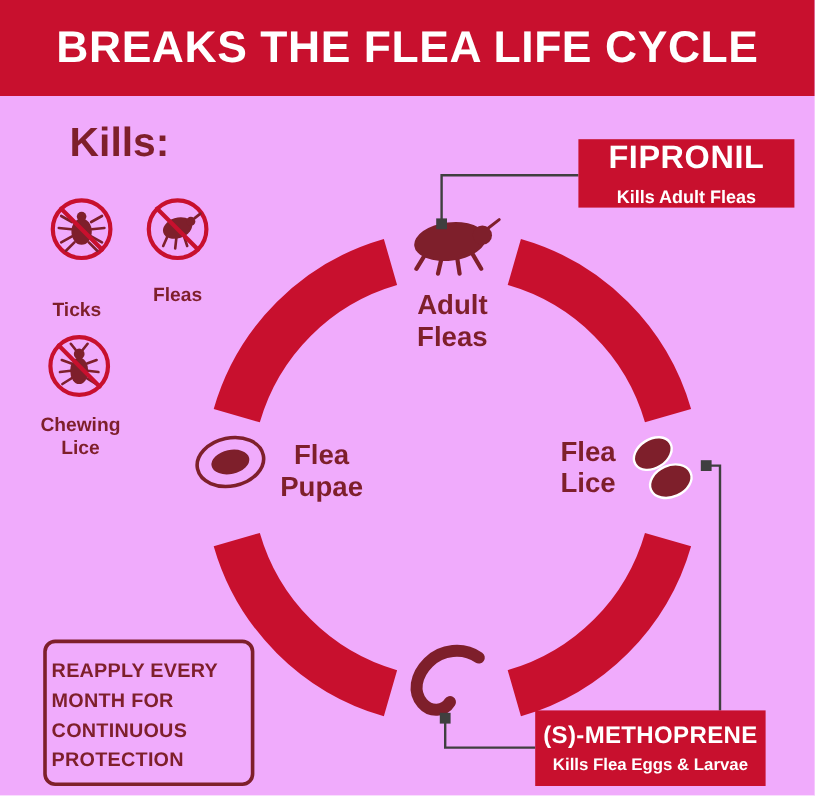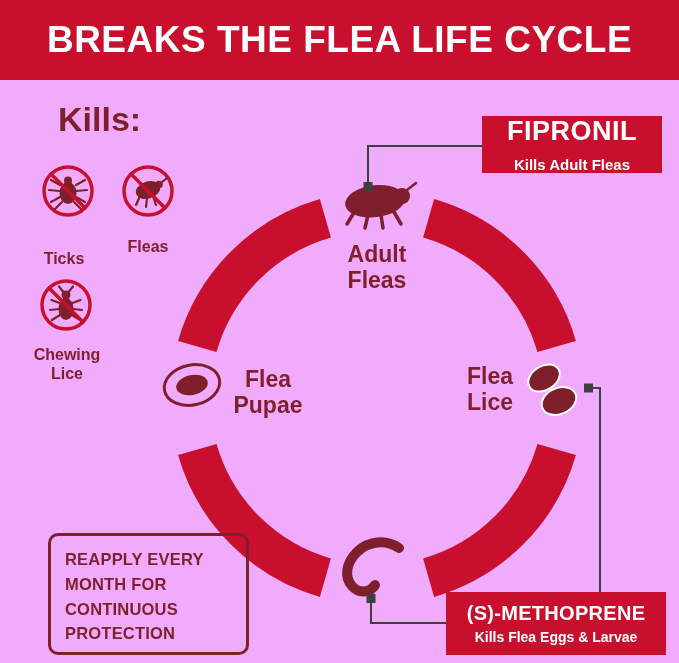--- a/index.html
+++ b/index.html
@@ -49,30 +49,30 @@
     position:absolute;width:90px;text-align:center;
     font-size:23px;font-weight:600;color:var(--dark-red);line-height:1.15;
   }
   
   .callout{
     position:absolute;background:var(--brand-red);color:#fff;
     display:flex;flex-direction:column;align-items:center;justify-content:center;
     text-align:center;box-sizing:border-box;
   }
   .callout.fipronil{left:482px;top:116px;width:180px;height:57px;justify-content:space-between;}
-  .callout.methoprene{left:446px;top:592px;width:220px;height:63px;}
+  .callout.methoprene{left:446px;top:592px;width:192px;height:63px;}
   .fipronil .callout-title{font-size:27px;font-weight:800;letter-spacing:.5px;}
   .fipronil .callout-sub{font-size:15px;font-weight:700;margin-top:0;}
   .methoprene .callout-title{font-size:20px;font-weight:800;letter-spacing:.3px;}
   .methoprene .callout-sub{font-size:14px;font-weight:700;margin-top:4px;}
   
   .reapply{
-    position:absolute;left:48px;top:533px;width:201px;height:122px;
+    position:absolute;left:36px;top:533px;width:176px;height:122px;
     border:3px solid var(--dark-red);border-radius:10px;box-sizing:border-box;
-    padding:11px 10px 8px 14px;
+    padding:11px 10px 8px 4px;
   }
   .reapply-text{
     margin:0;font-size:16.5px;font-weight:800;color:var(--dark-red);
     line-height:1.5;letter-spacing:.2px;
   }
 </style>
 </head>
 <body>
 
 <div class="canvas">

